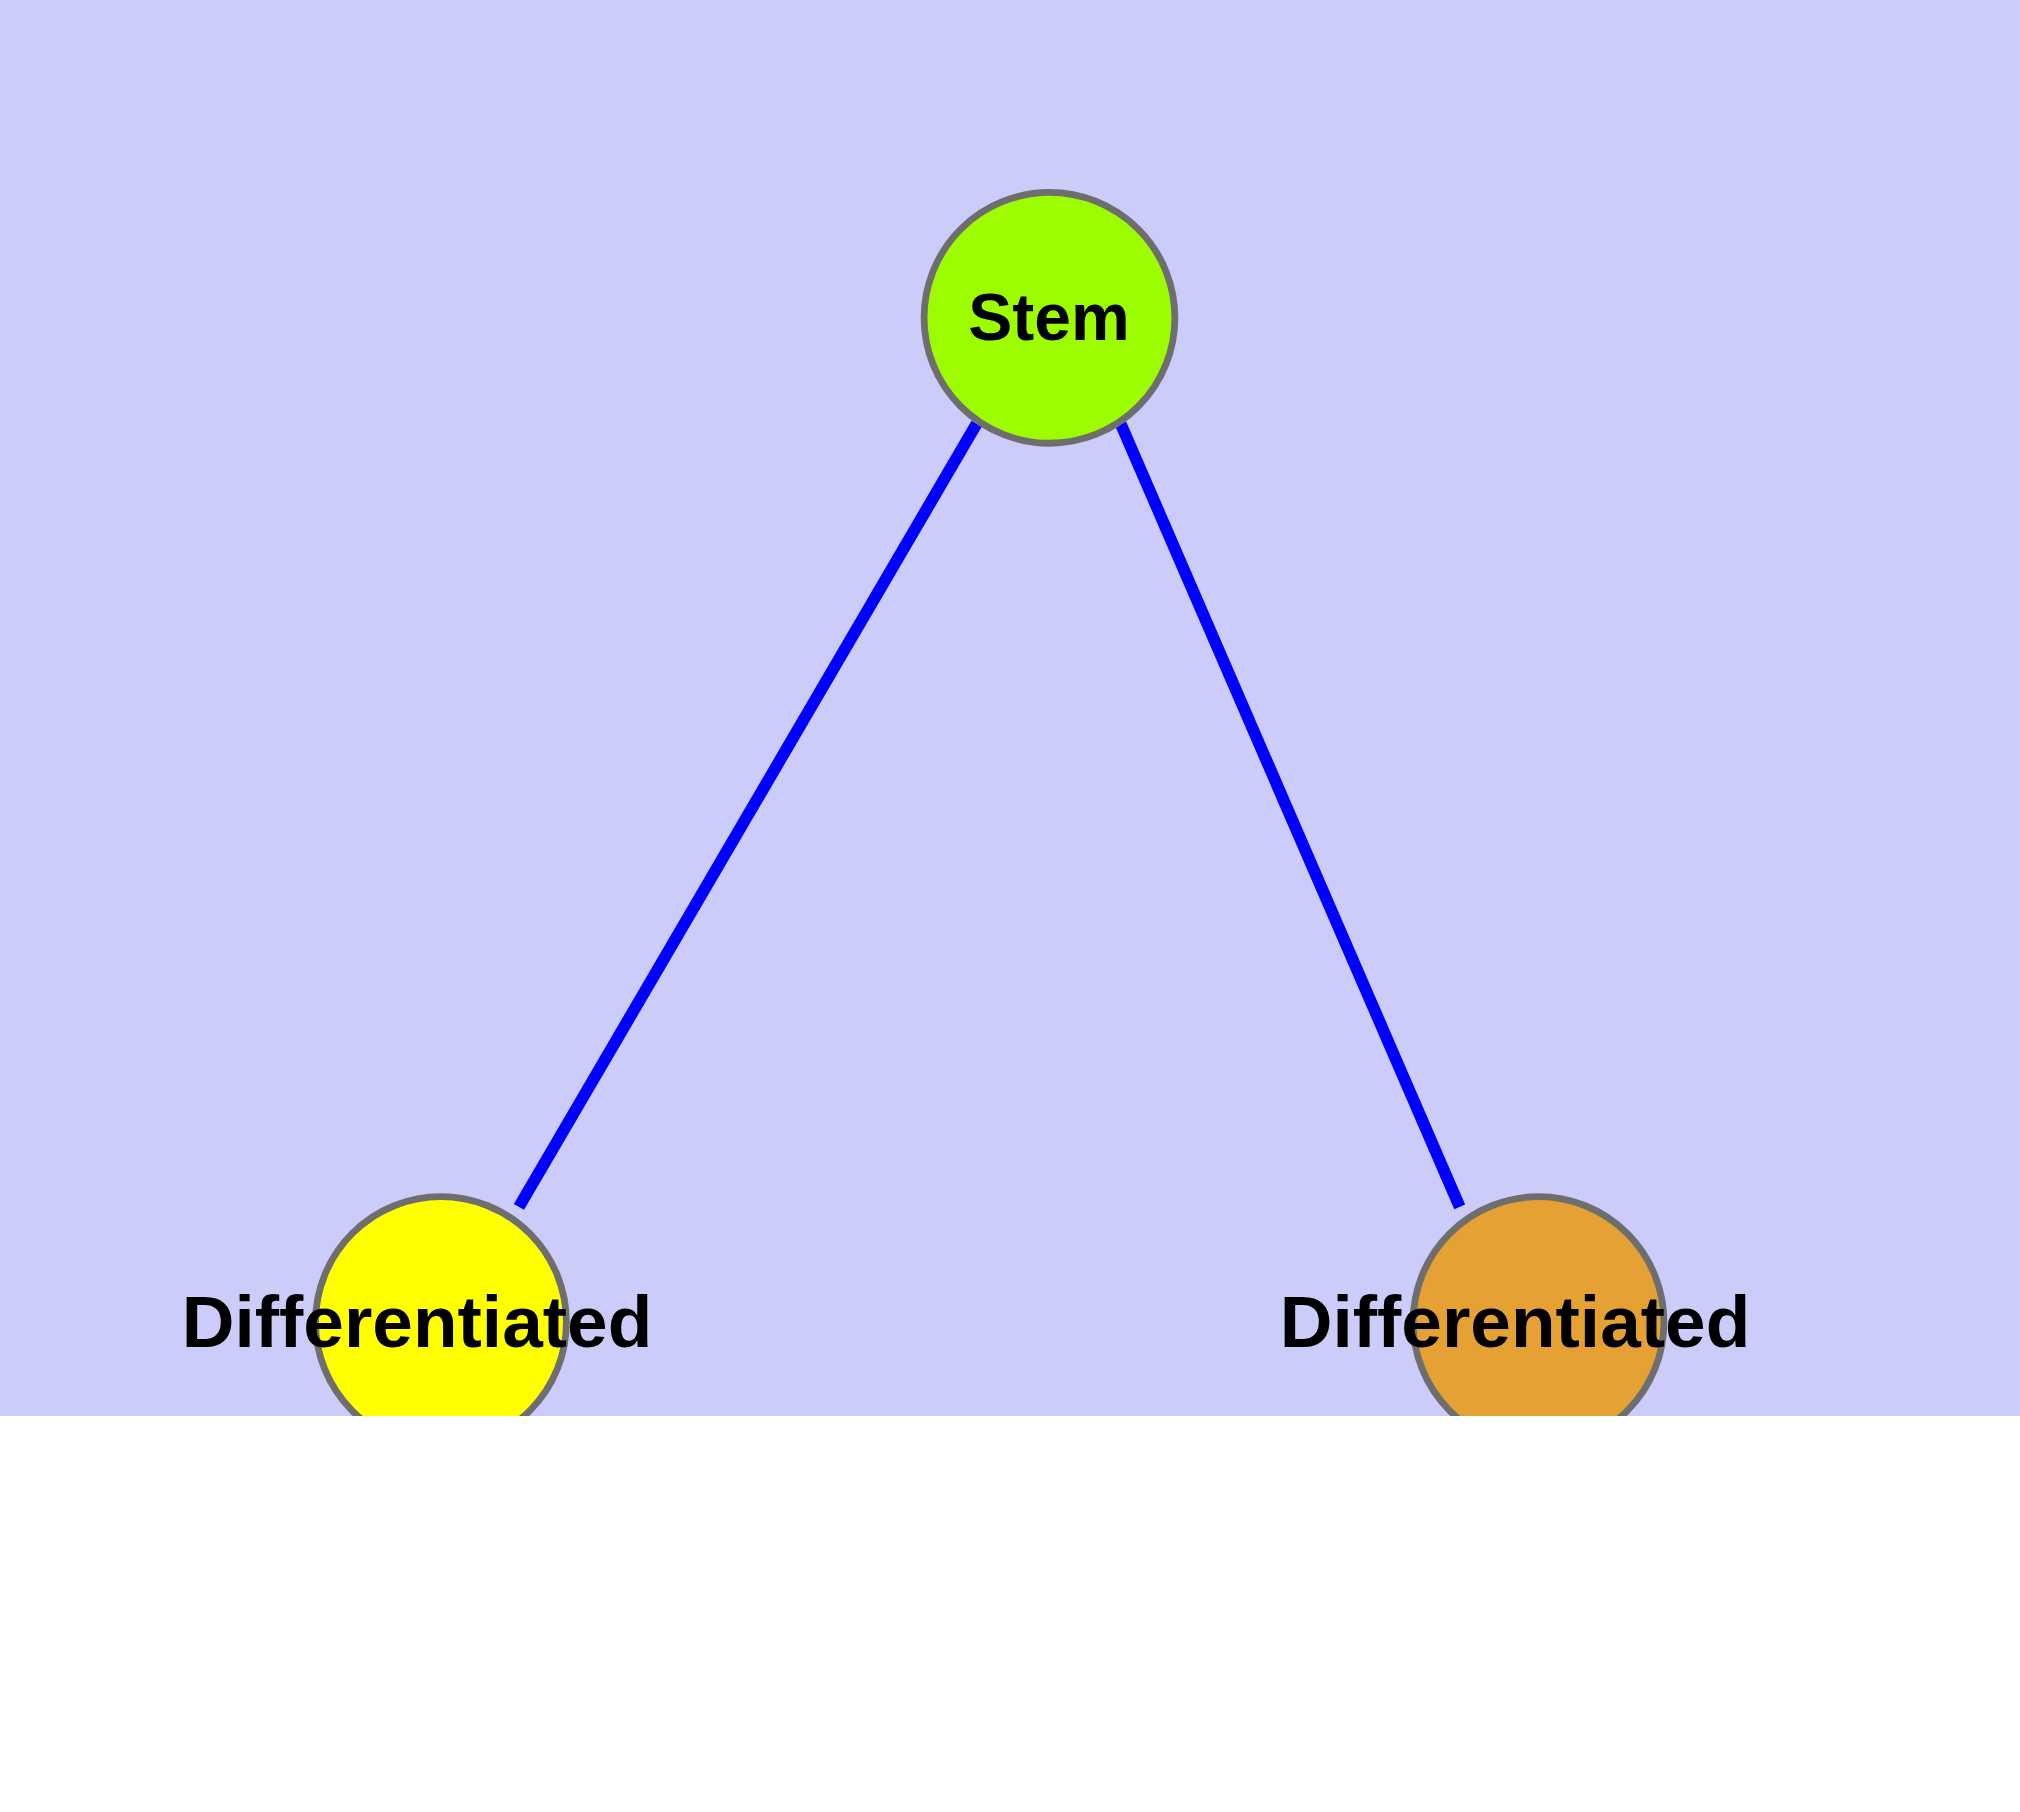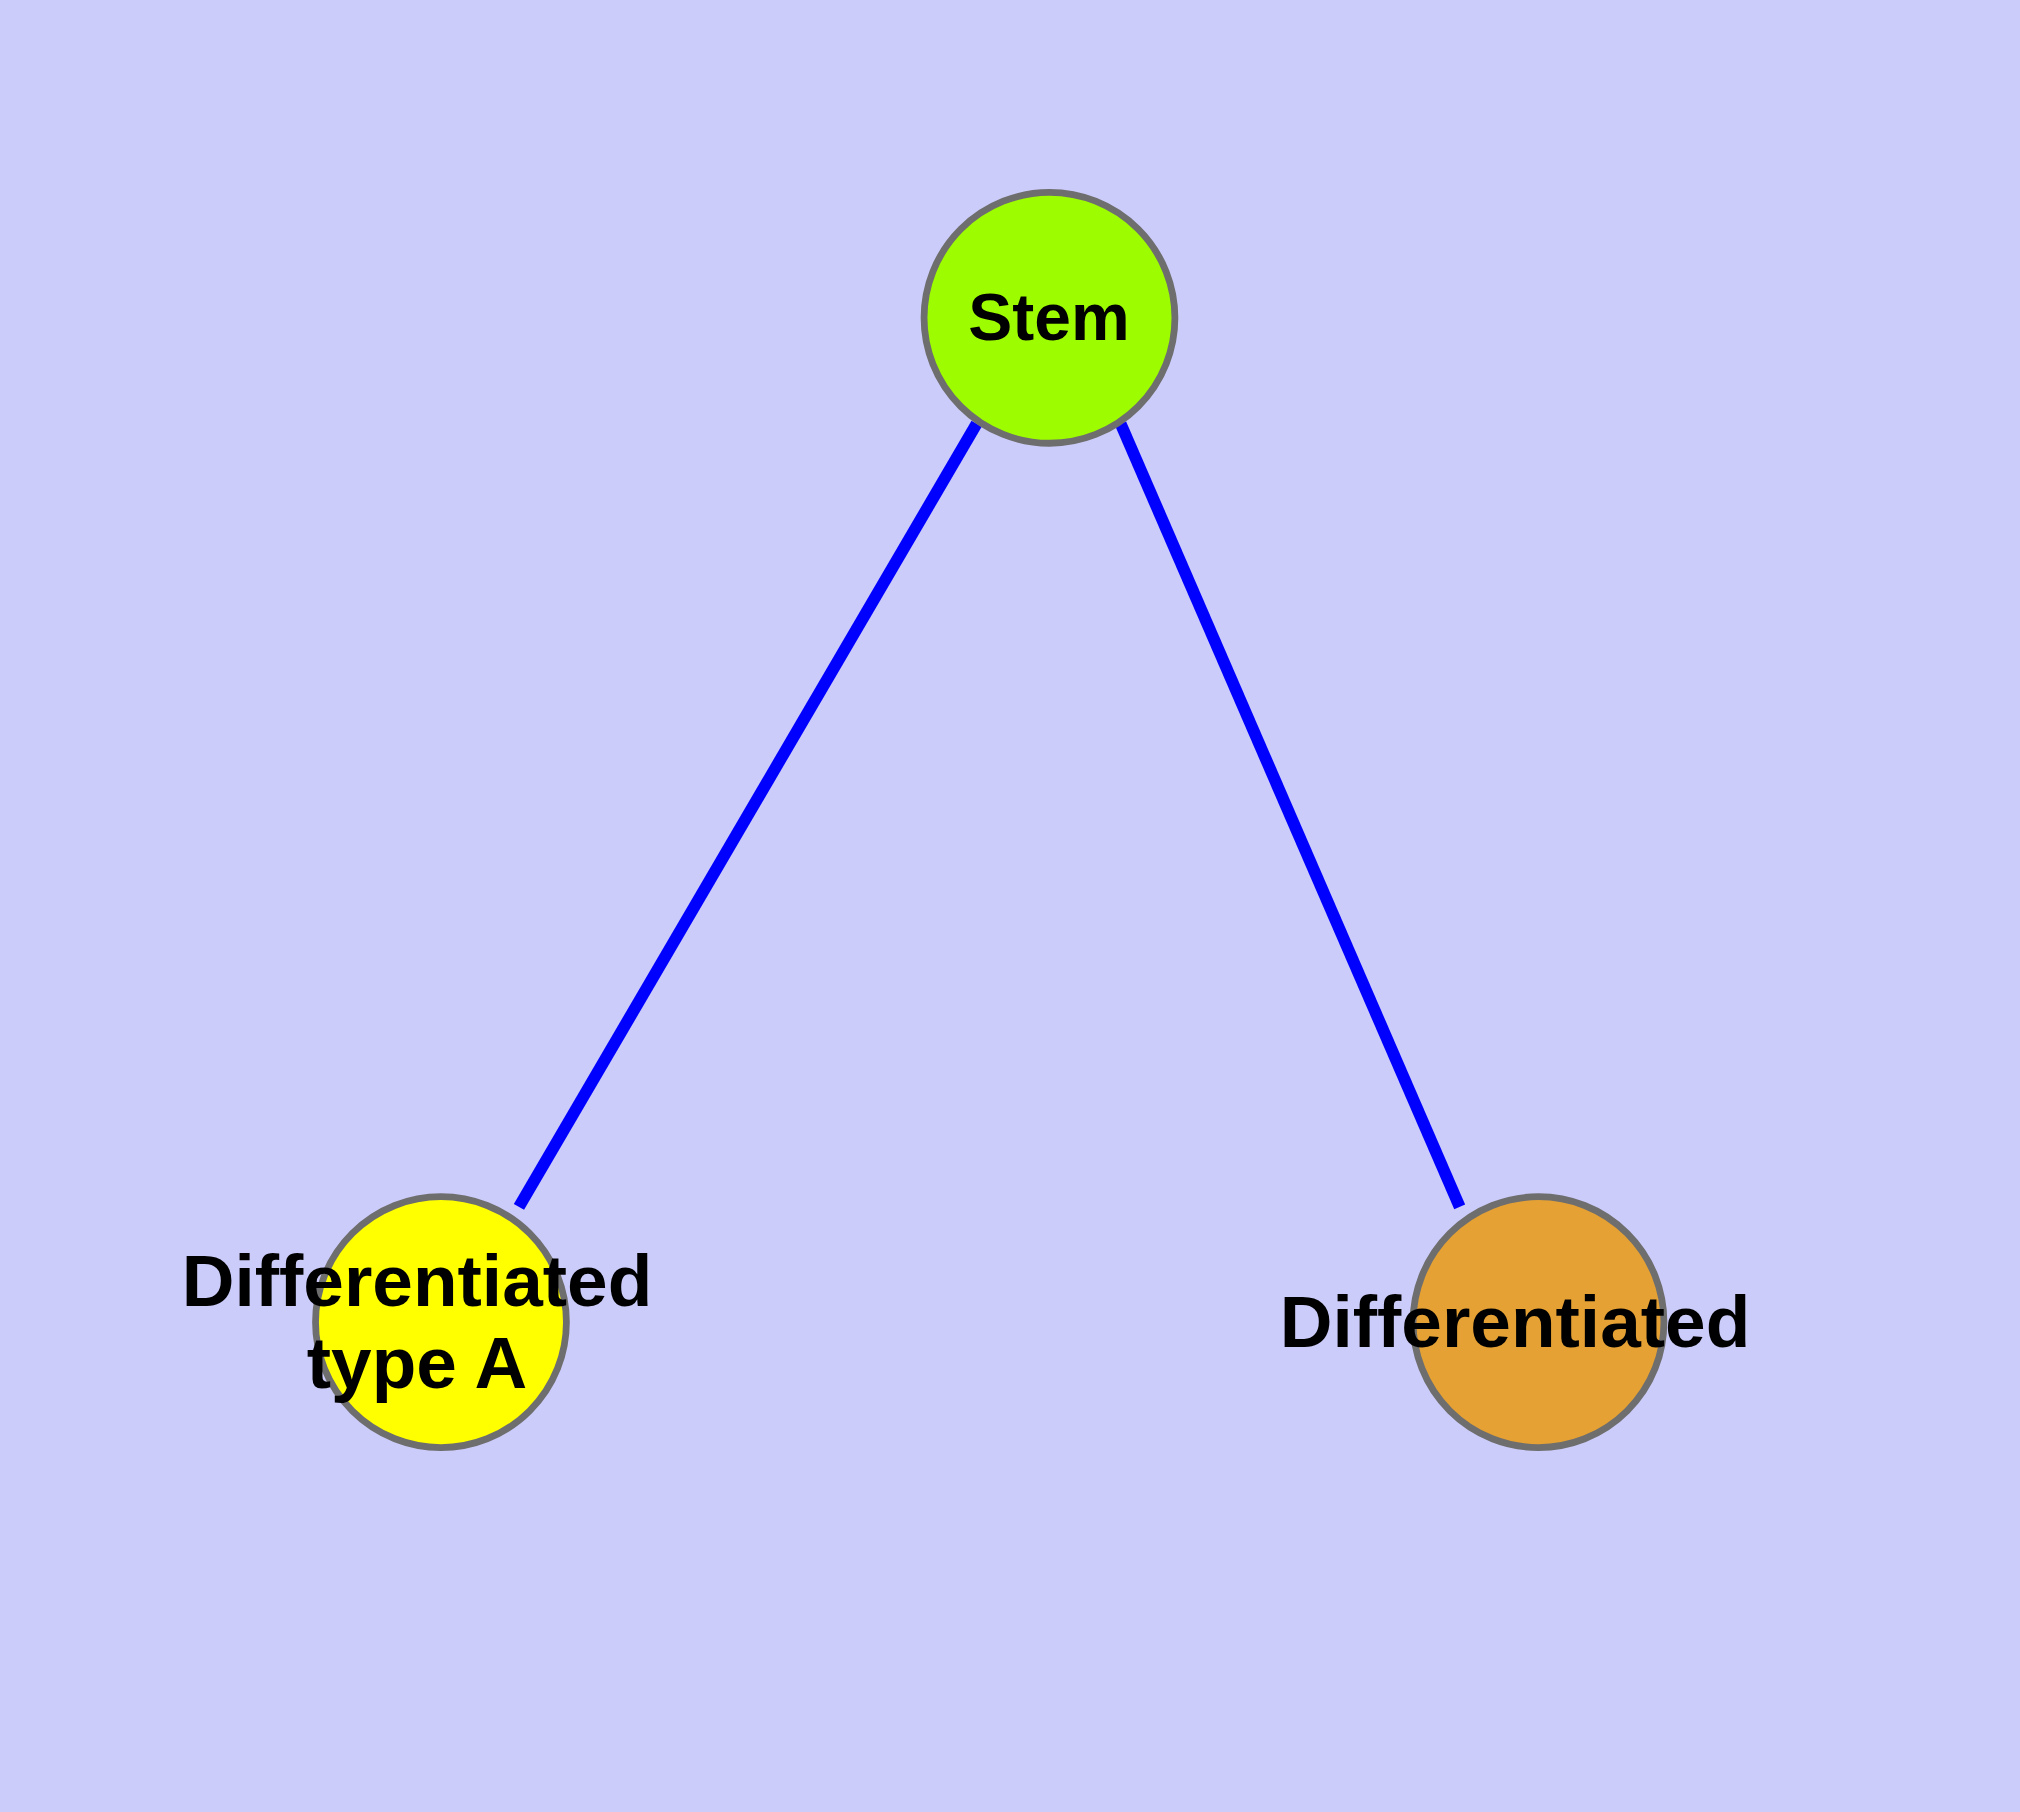--- a/index.html
+++ b/index.html
@@ -52,34 +52,34 @@
   #label-type-b {
     font-size: 73px;
     left: 1515px;
     top: 1322px;
     transform: translate(-50%, -50%);
   }
 </style>
 </head>
 <body>
 
-<div id="stage" style="width: 2021px; height: 1812px;">
+<div id="stage" style="width: 2021px; height: 1416px;">
 
   <div id="canvas-bg" style="background: rgb(204, 204, 250);"></div>
 
   <svg id="graph-svg" viewBox="0 0 2384 2138" xmlns="http://www.w3.org/2000/svg" style="width: 2021px; height: 1812px;">
 
     <line x1="1152" y1="500" x2="612" y2="1424" stroke="#0000ff" stroke-width="14" stroke-linecap="butt"></line>
     <line x1="1322" y1="500" x2="1722" y2="1424" stroke="#0000ff" stroke-width="14" stroke-linecap="butt"></line>
 
     <circle cx="520" cy="1560" r="148" fill="#ffff00" stroke="#6e6e6e" stroke-width="8"></circle>
     <circle cx="1815" cy="1560" r="148" fill="#e5a134" stroke="#6e6e6e" stroke-width="8"></circle>
     <circle cx="1238" cy="375" r="148" fill="#9efc01" stroke="#6e6e6e" stroke-width="8"></circle>
   </svg>
 
   <div class="node-label" id="label-stem" style="left: 1049px; top: 318px; color: rgb(0, 0, 0);">Stem</div>
 
-  <div class="node-label" id="label-type-a" style="left: 417px; top: 1322px; color: rgb(0, 0, 0);"><span>Differentiated</span><br><span>type A</span></div>
+  <div class="node-label" id="label-type-a" style="left: 417px; top: 1322px; color: rgb(0, 0, 0);"><span>Differentiated</span><br></div>
 
   <div class="node-label" id="label-type-b" style="left: 1515px; top: 1322px; color: rgb(0, 0, 0);"><span>Differentiated</span><br></div>
 
 </div>
 
 
 </body></html>

